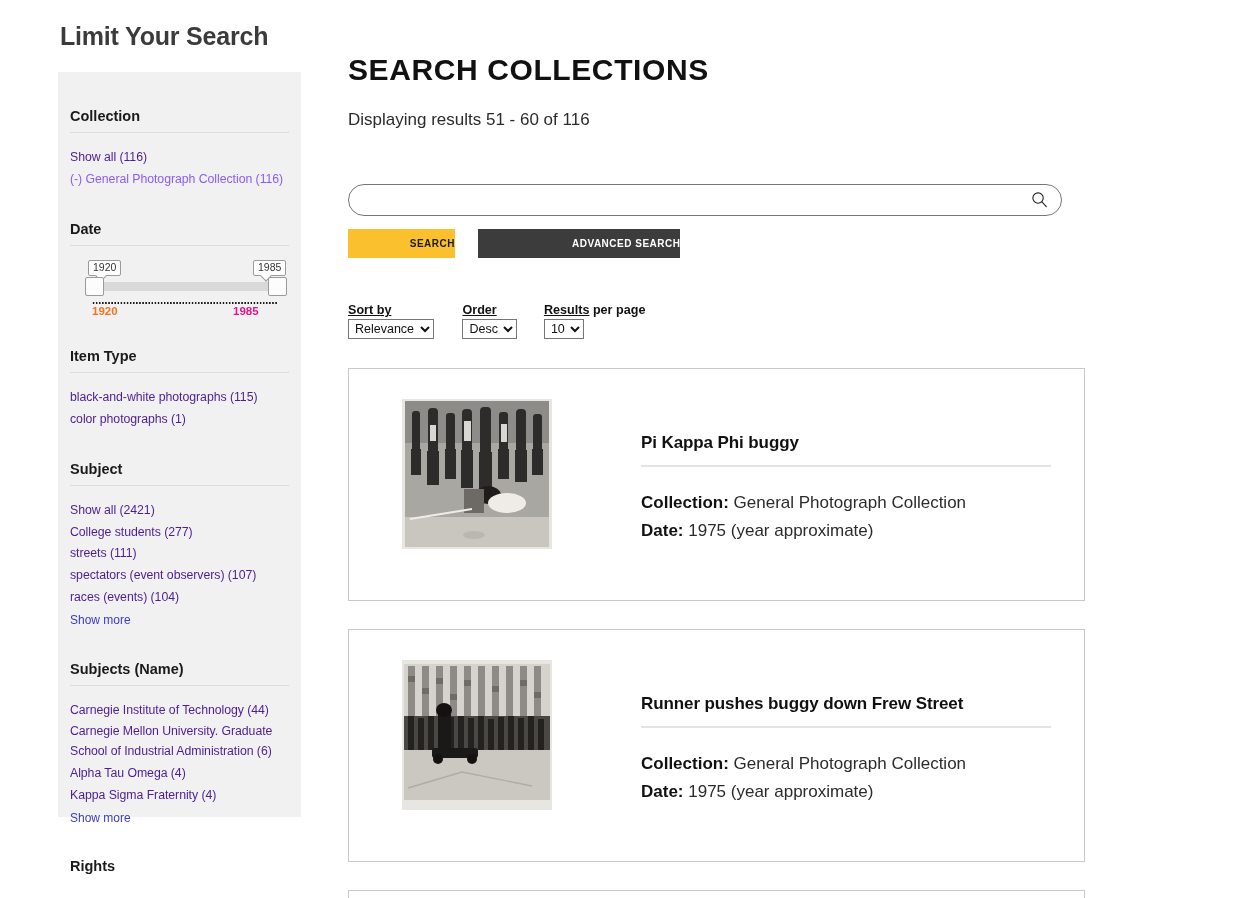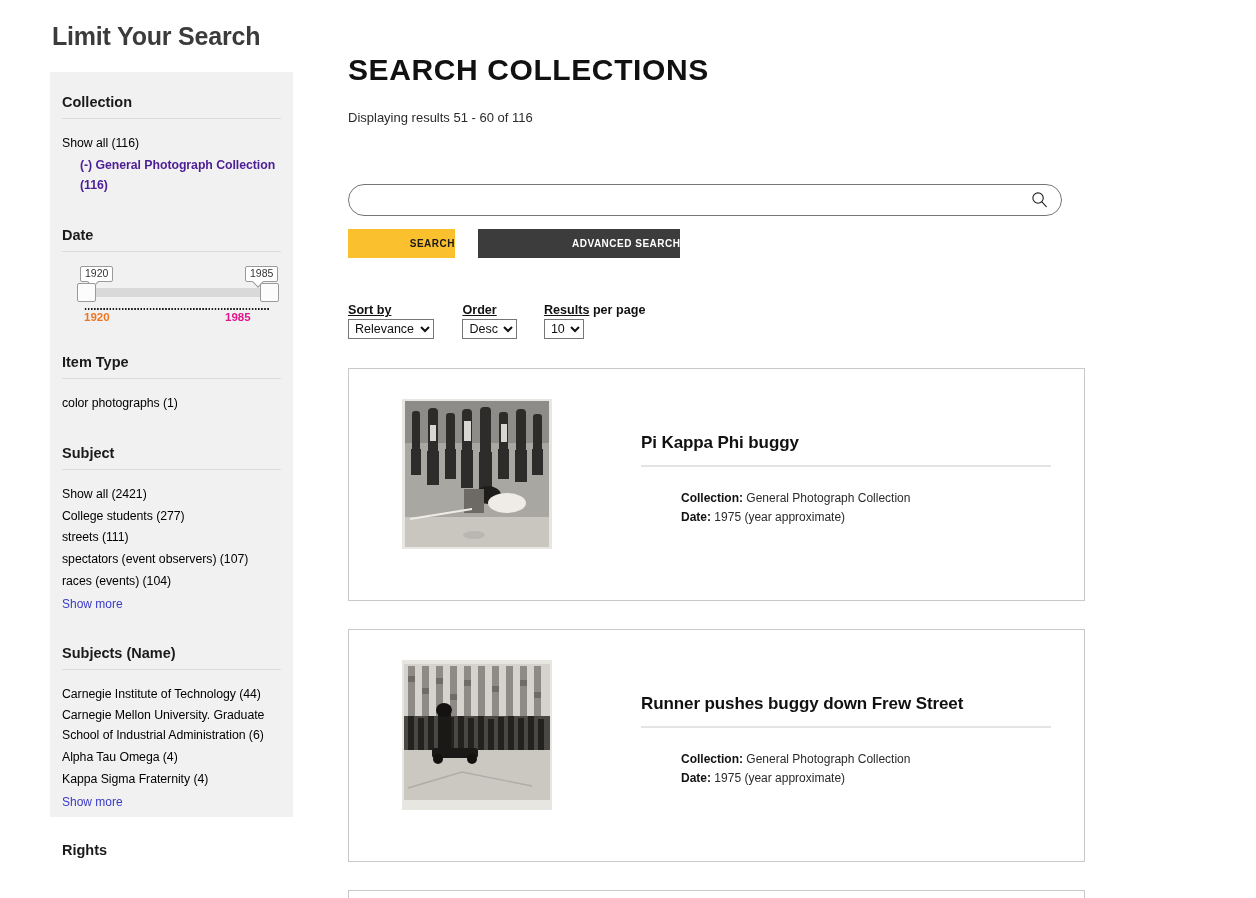--- a/index.html
+++ b/index.html
@@ -7,45 +7,45 @@
     margin: 0; padding: 0;
     width: 1256px; height: 898px;
     background: #ffffff;
     font-family: "Liberation Sans", sans-serif;
     color: #1a1a1a;
     overflow: hidden;
   }
   .page { position: relative; width: 1256px; height: 898px; }
 
   
-  .sidebar { position: absolute; left: 8px; top: 0; width: 330px; height: 898px; }
+  .sidebar { position: absolute; left: 16px; top: 0; width: 330px; height: 898px; }
   .sidebar-title {
     position: absolute; left: 44px; top: 22px;
     font-size: 25px; font-weight: bold; color: #3b3b3b;
     letter-spacing: -0.2px;
   }
   .facet-panel {
     position: absolute; left: 42px; top: 72px;
     width: 243px; height: 745px;
     background: #f1f1f1;
-    padding: 18px 12px 0 12px;
+    padding: 32px 12px 0 12px;
   }
   .facet-block { margin-bottom: 4px; }
   .facet-head {
     font-size: 14.5px; font-weight: bold; color: #1a1a1a;
     padding: 4px 0 0 0; margin: 0 0 8px 0;
   }
   .facet-rule {
     height: 1px; background: #dcdcdc; margin: 0 0 14px 0;
   }
   .facet-item {
-    font-size: 12.3px; color: #000000; line-height: 1.62;
+    font-size: 12.3px; color: #4c1d95; line-height: 1.62;
     padding: 1px 0; letter-spacing: -0.05px;
   }
-  .facet-item.selected { font-weight: bold; color: #4c1d95; margin-left: 18px; }
+  .facet-item.selected { font-weight: normal; color: #8b5cf6; }
   .facet-more {
     font-size: 12px; color: #3a3ac9; line-height: 1.7;
     padding-top: 1px; cursor: pointer;
   }
   .facet-spacer { height: 22px; }
 
   
   .date-slider { position: relative; height: 58px; margin: 2px 0 2px 0; padding: 0 2px; }
   .tip {
     position: absolute; top: 0;
@@ -85,21 +85,21 @@
 
   
   .main { position: absolute; left: 330px; top: 13px; width: 926px; height: 898px; }
   .page-title {
     position: absolute; left: 18px; top: 20px;
     font-size: 30px; font-weight: bold; letter-spacing: 0.6px;
     color: #111;
   }
   .displaying {
     position: absolute; left: 18px; top: 97px;
-    font-size: 13px; color: #2b2b2b;
+    font-size: 17px; color: #2b2b2b;
   }
 
   .search-wrap {
     position: absolute; left: 18px; top: 171px;
     width: 714px; height: 32px;
   }
   .search-input {
     width: 714px; height: 32px;
     border: 1px solid #767676; border-radius: 17px;
     padding: 0 40px 0 16px;
@@ -156,21 +156,21 @@
     background: #d8d6d1;
     overflow: hidden;
   }
   .thumb.tall { top: 30px; height: 150px; }
   .card-body { position: absolute; left: 292px; top: 64px; width: 410px; }
   .card-title {
     font-size: 17px; font-weight: bold; color: #111; letter-spacing: -0.1px;
     margin: 0 0 12px 0; display: inline-block;
   }
   .title-rule { height: 2px; background: #e4e4e4; margin-bottom: 22px; }
-  .meta { font-size: 12px; color: #2b2b2b; line-height: 1.62; margin-left: 40px; }
+  .meta { font-size: 17px; color: #2b2b2b; line-height: 1.62; }
   .meta b { font-weight: bold; color: #111; }
 </style>
 </head>
 <body>
 
 <div class="page">
 
   <aside class="sidebar">
     <div class="sidebar-title">Limit Your Search</div>
 
@@ -198,20 +198,21 @@
           <div class="range-min">1920</div>
           <div class="range-max">1985</div>
         </div>
       </section>
 
       <div class="facet-spacer"></div>
 
       <section class="facet-block">
         <div class="facet-head">Item Type</div>
         <div class="facet-rule"></div>
+        <div class="facet-item">black-and-white photographs (115)</div>
         <div class="facet-item">color photographs (1)</div>
       </section>
 
       <div class="facet-spacer"></div>
 
       <section class="facet-block">
         <div class="facet-head">Subject</div>
         <div class="facet-rule"></div>
         <div class="facet-item">Show all (2421)</div>
         <div class="facet-item">College students (277)</div>

